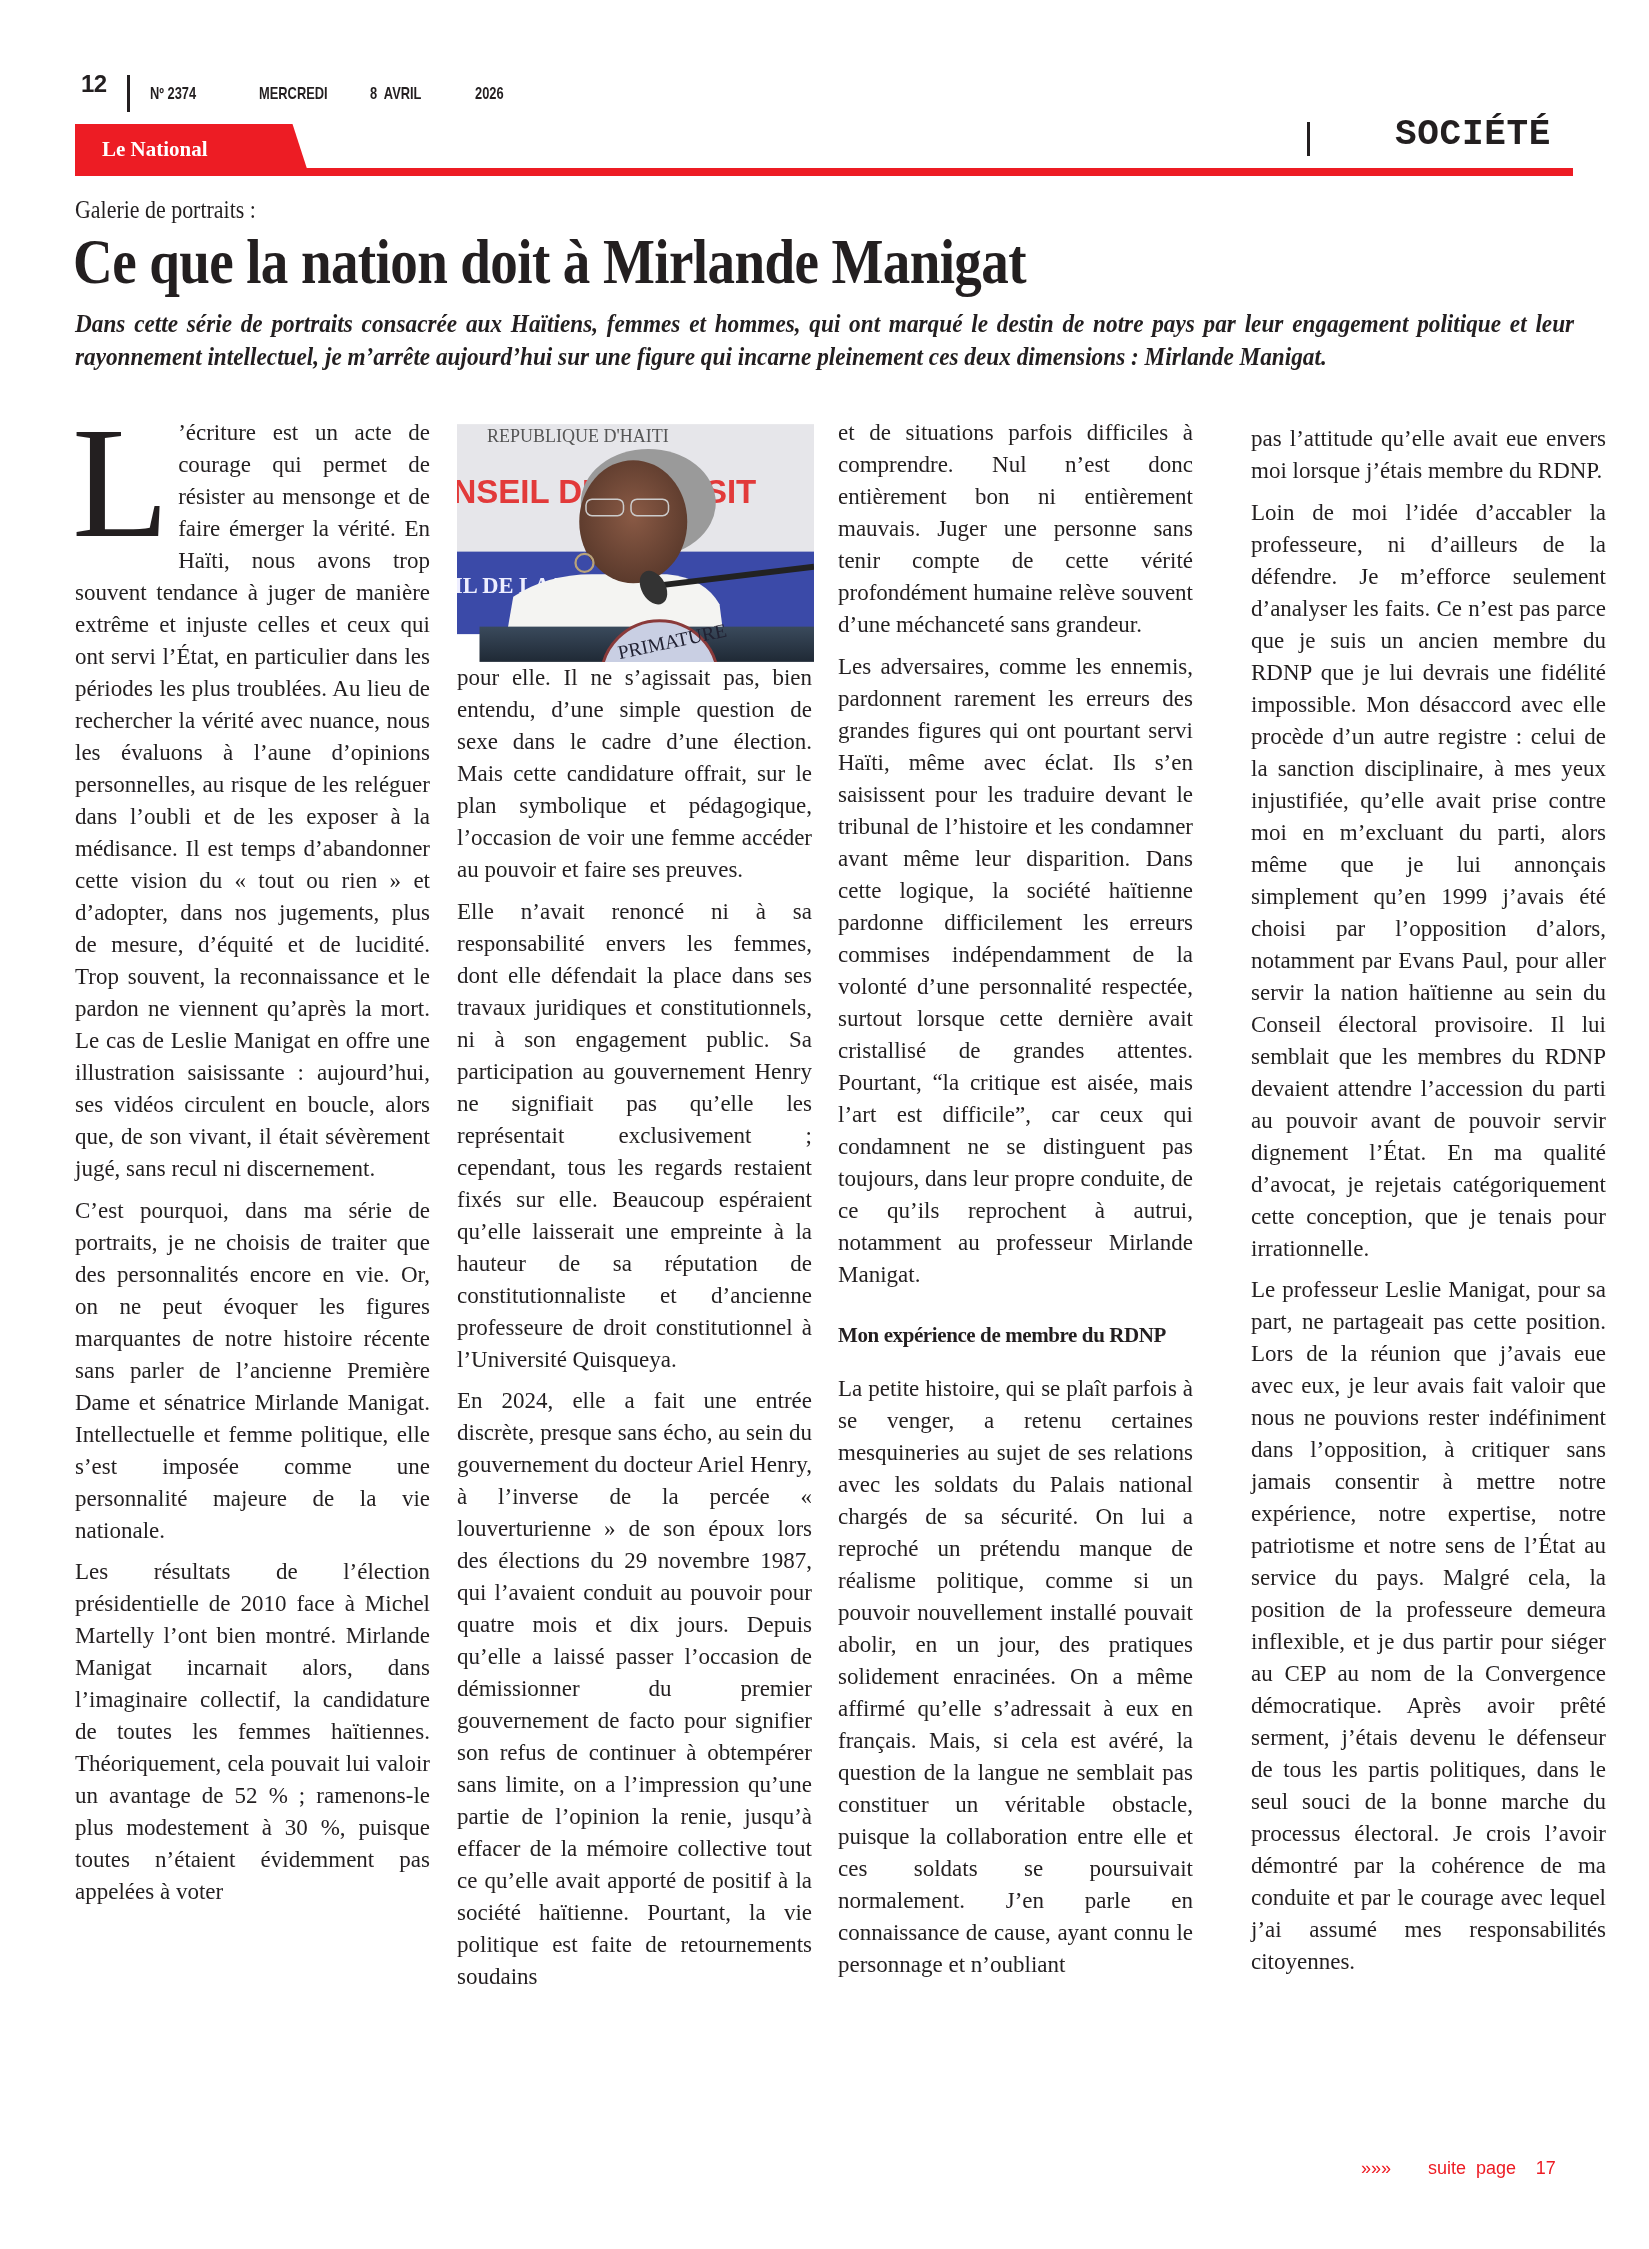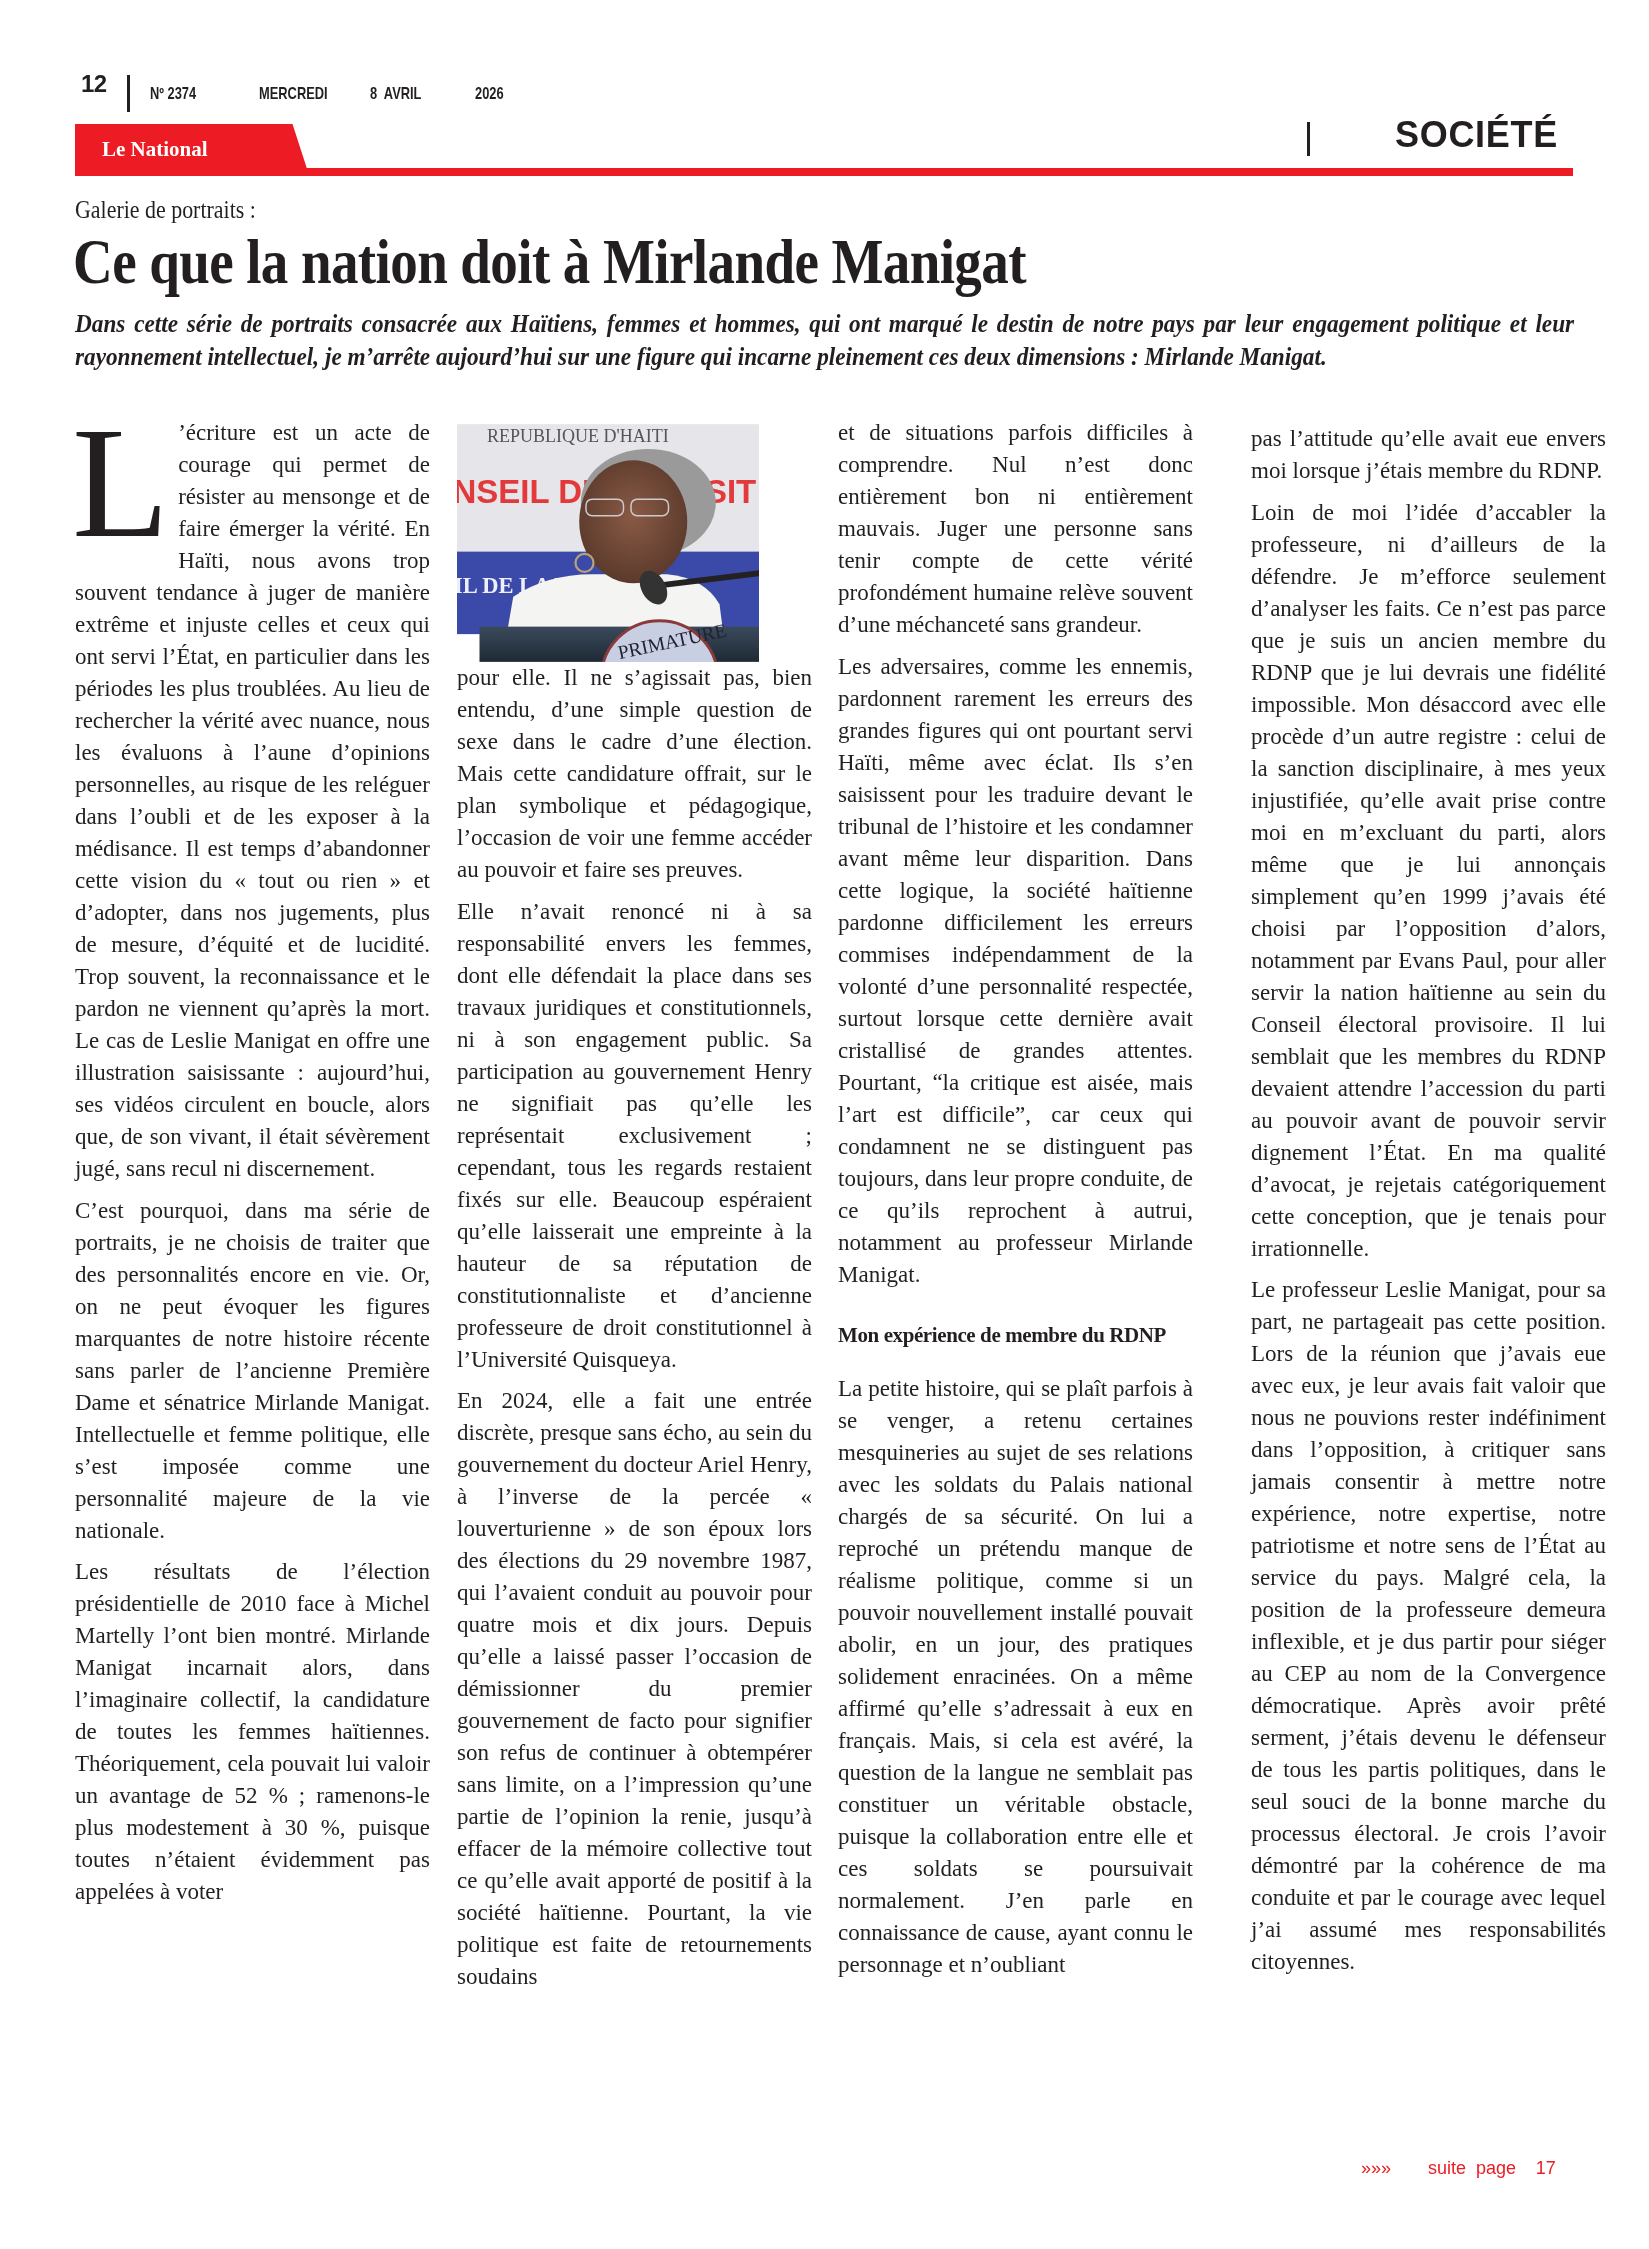--- a/index.html
+++ b/index.html
@@ -6,33 +6,33 @@
   body{width:1650px;height:2250px;position:relative;overflow:hidden;color:#231f20;font-family:"Liberation Serif","DejaVu Serif",serif;}
   .abs{position:absolute;}
   #folio{left:81px;top:72px;font-family:"Liberation Sans",sans-serif;font-weight:700;font-size:24px;letter-spacing:-0.7px;line-height:1;}
   #folio-bar{left:127px;top:75px;width:3px;height:37px;background:#231f20;}
   .meta{top:85px;font-family:"Liberation Sans",sans-serif;font-weight:700;font-size:15.7px;transform:scaleX(0.82);transform-origin:left;}
   #brand-tab{left:75px;top:124px;width:234px;height:51px;}
   #brand-tab svg{position:absolute;left:0;top:0;}
   #brand-name{left:102px;top:131px;color:#fff;font-family:"Liberation Serif",serif;font-weight:700;font-size:21px;line-height:37px;}
   #red-rule{left:75px;top:168px;width:1498px;height:7.5px;background:#ed1c24;}
   #section-bar{left:1307px;top:122px;width:3px;height:34px;background:#231f20;}
-  #section-label{left:1395px;top:114px;font-family:Liberation Sans, sans-serif;font-weight:700;font-size:36px;letter-spacing:0.7px;}
+  #section-label{left:1395px;top:114px;font-family:Liberation Mono, monospace;font-weight:700;font-size:36px;letter-spacing:0.7px;}
   #kicker{left:75px;top:195px;font-size:25.5px;transform:scaleX(0.86);transform-origin:left;}
   #headline{left:73px;top:225px;font-size:64px;font-weight:700;white-space:nowrap;transform:scaleX(0.86);transform-origin:left;letter-spacing:-0.7px;}
   #deck{left:75px;top:307px;width:1500px;font-style:italic;font-weight:700;font-size:25px;line-height:33px;text-align:justify;transform:scaleX(0.93);transform-origin:left;width:1612px;}
   .col{position:absolute;top:417px;width:355px;font-size:23px;line-height:32px;text-align:justify;hyphens:none;}
   .col p{margin:0 0 9.7px 0;}
   #col1{left:75px;}
   #col2{left:457px;top:662px;}
   #col3{left:838px;}
   #col4{left:1251px;margin-top:6px;}
   .dropcap{float:left;font-size:159px;line-height:120px;height:124px;margin:4.5px 9px 0 -3px;font-family:"Liberation Serif",serif;}
   .subhead{font-weight:700;font-size:21px;line-height:28.5px;margin:30px 0 24px 0;text-align:left;letter-spacing:-0.4px;}
-  #photo{left:457px;top:424px;width:302px;height:238px;overflow:hidden;}
+  #photo{left:457px;top:424px;width:357px;height:238px;overflow:hidden;}
   #more{left:1361px;top:2158px;color:#ed1c24;font-family:"Liberation Sans",sans-serif;font-size:18px;}
   #more .gap{display:inline-block;width:19.5px;}
 </style>
 </head>
 <body>
 
 <div class="abs" id="folio">12</div>
 <div class="abs" id="folio-bar"></div>
 <div class="abs meta" style="left:150px;">Nº 2374</div>
 <div class="abs meta" style="left:259px;">MERCREDI</div>

